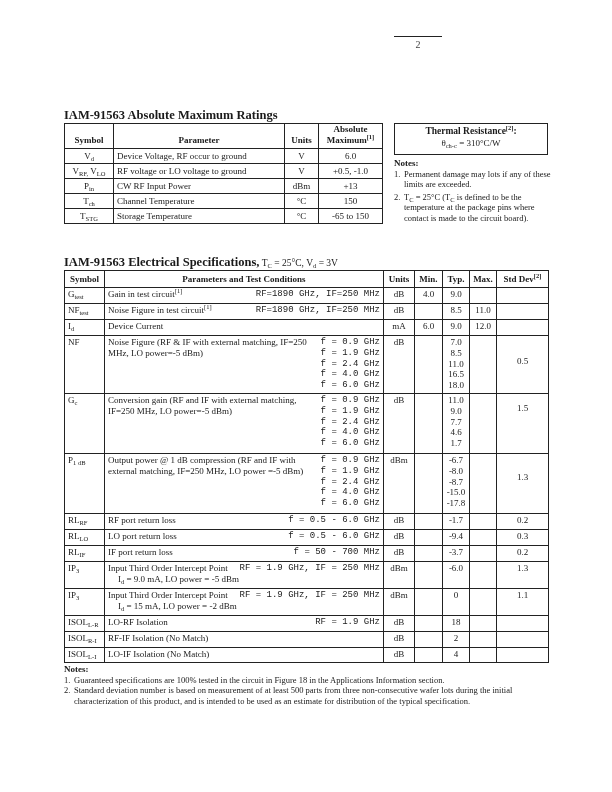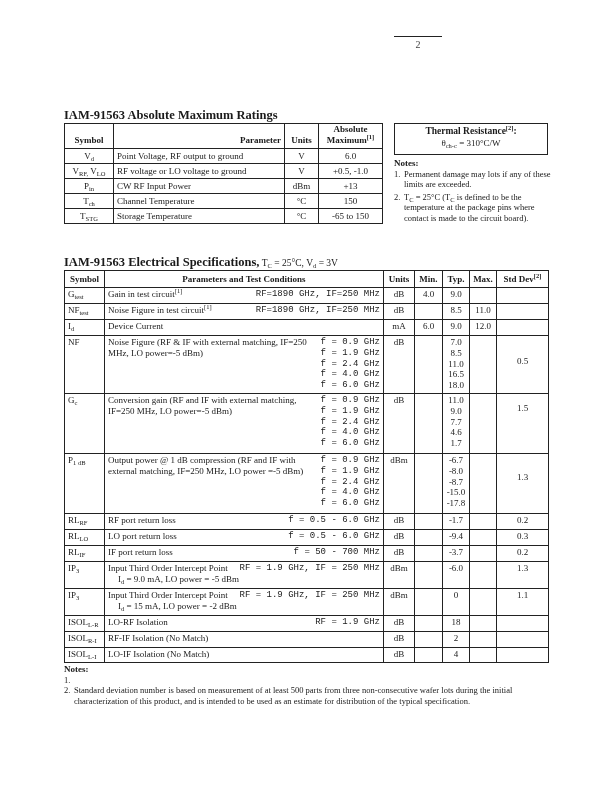--- a/index.html
+++ b/index.html
@@ -42,32 +42,32 @@
 
 <div class="abs pagenum-rule"></div>
 <div class="abs pagenum">2</div>
 
 <div class="abs h2" style="left:64px; top:108px;">IAM-91563 Absolute Maximum Ratings</div>
 
 <table id="amr" class="abs">
   <thead>
     <tr>
       <th style="width:42px;" class="c">Symbol</th>
-      <th style="width:164px; text-align:right;">Parameter</th>
+      <th style="width:164px; text-align:center;">Parameter</th>
       <th style="width:27px;" class="c">Units</th>
       <th class="c">
         <span>Absolute</span><br>
         <span>Maximum</span><sup>[1]</sup>
       </th>
     </tr>
   </thead>
   <tbody id="amr-body">
       <tr>
         <td class="c"><span>V</span><sub>d</sub></td>
-        <td>Point Voltage, RF output to ground</td>
+        <td>Device Voltage, RF occur to ground</td>
         <td class="c">V</td>
         <td class="c">6.0</td>
       </tr>
       <tr>
         <td class="c"><span>V</span><sub>RF,</sub><span> V</span><sub>LO</sub></td>
         <td>RF voltage or LO voltage to ground</td>
         <td class="c">V</td>
         <td class="c">+0.5, -1.0</td>
       </tr>
       <tr>
@@ -404,18 +404,19 @@
         <td class="c"></td>
         <td class="c"></td>
       </tr>
     </tbody>
 </table>
 
 <div class="abs notes-b" id="notes-b" style="top: 664px;">
   <b>Notes:</b>
   <div class="note-item">
     <span class="n">1.</span>
+      <span>Guaranteed specifications are 100% tested in the circuit in Figure 18 in the Applications Information section.</span>
   </div>
   <div class="note-item">
     <span class="n">2.</span>
       <span>Standard deviation number is based on measurement of at least 500 parts from three non-consecutive wafer lots during the initial characterization of this product, and is intended to be used as an estimate for distribution of the typical specification.</span>
   </div>
 </div>
 
 </body></html>

